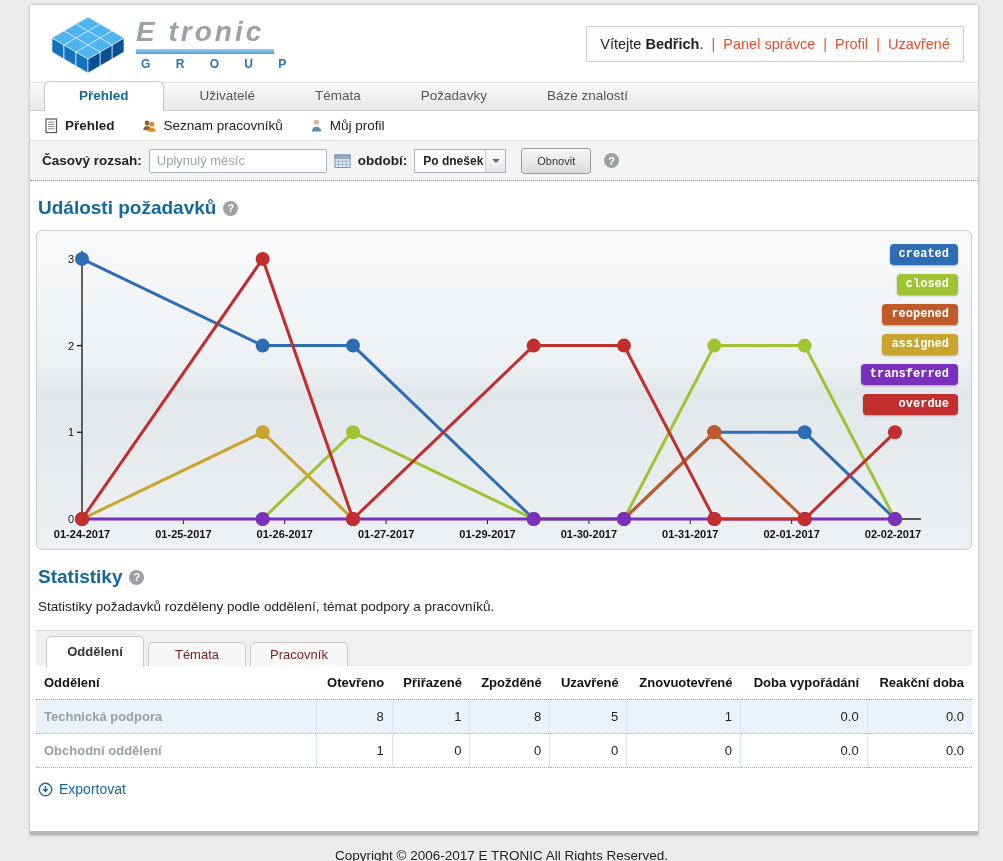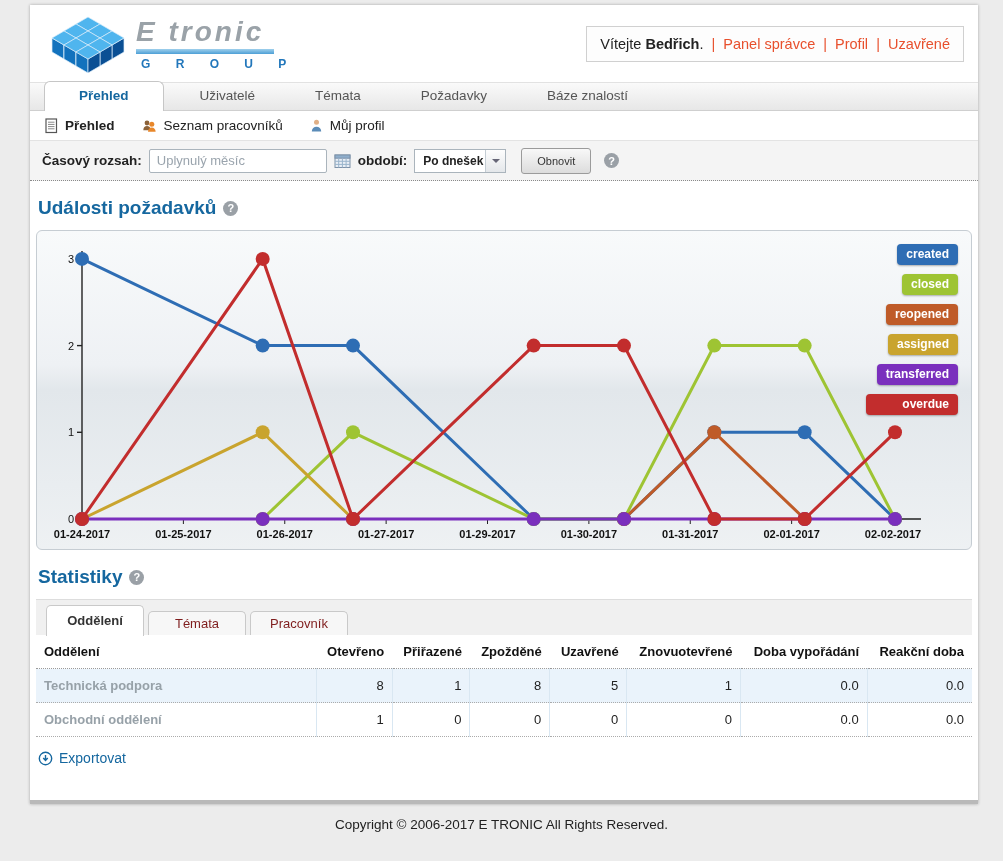--- a/index.html
+++ b/index.html
@@ -61,21 +61,21 @@
   .filterbar .help { margin-left:6px; }
 
   
   .section-title { display:flex; align-items:center; gap:7px; margin:16px 0 11px 8px;
     color:#15679f; font-size:19px; font-weight:bold; }
 
   .chart-panel { position:relative; margin:0 6px; height:320px;
     border:1px solid #c6cdd3; border-radius:6px;
     background:linear-gradient(#f8fafb 0%,#eef1f4 42%,#e2e7eb 50%,#e9edf0 80%,#eef1f3 100%); }
   .legend { position:absolute; top:13px; right:13px; display:flex; flex-direction:column;
-    gap:9px; align-items:flex-end; }
+    gap:9px; align-items:flex-end;font-family:Liberation Mono, monospace; }
   .badge { color:#fff; font-weight:bold; font-size:12px; padding:3px 9px 4px;
     border-radius:4px; box-shadow:0 1px 2px rgba(0,0,0,.3); cursor:pointer; }
 
   .stats-desc { font-size:13.5px; margin:2px 8px 16px; }
 
   .stats-tabs { margin:0 6px; background:#f0f0f0; border-top:1px solid #ddd;
     display:flex; align-items:flex-end; gap:4px; padding:7px 0 0 10px; height:36px; }
   .stab { width:98px; text-align:center; padding:4px 0; font-size:13px; color:#7f1d1d;
     background:#f7f7f7; border:1px solid #c9c9c9; border-bottom:none; border-radius:5px 5px 0 0; cursor:pointer; }
   .stab.active { background:#fff; color:#333; font-weight:bold; padding:7px 0 8px; margin-bottom:-1px; z-index:2; }
@@ -282,20 +282,21 @@
         <span class="badge" style="background: rgb(201, 164, 46);">assigned</span>
         <span class="badge" style="background: rgb(122, 47, 189);">transferred</span>
         <span class="badge" style="background: rgb(194, 45, 45); padding-left: 36px;">overdue</span>
       </div>
   </div>
 
   <h2 class="section-title">
     <span>Statistiky</span>
     <span class="help">?</span>
   </h2>
+  <p class="stats-desc">Statistiky požadavků rozděleny podle oddělení, témat podpory a pracovníků.</p>
 
   <div class="stats-tabs">
     <div class="stab active">Oddělení</div>
     <div class="stab">Témata</div>
     <div class="stab">Pracovník</div>
   </div>
 
   <table class="stats">
     <thead>
       <tr>

